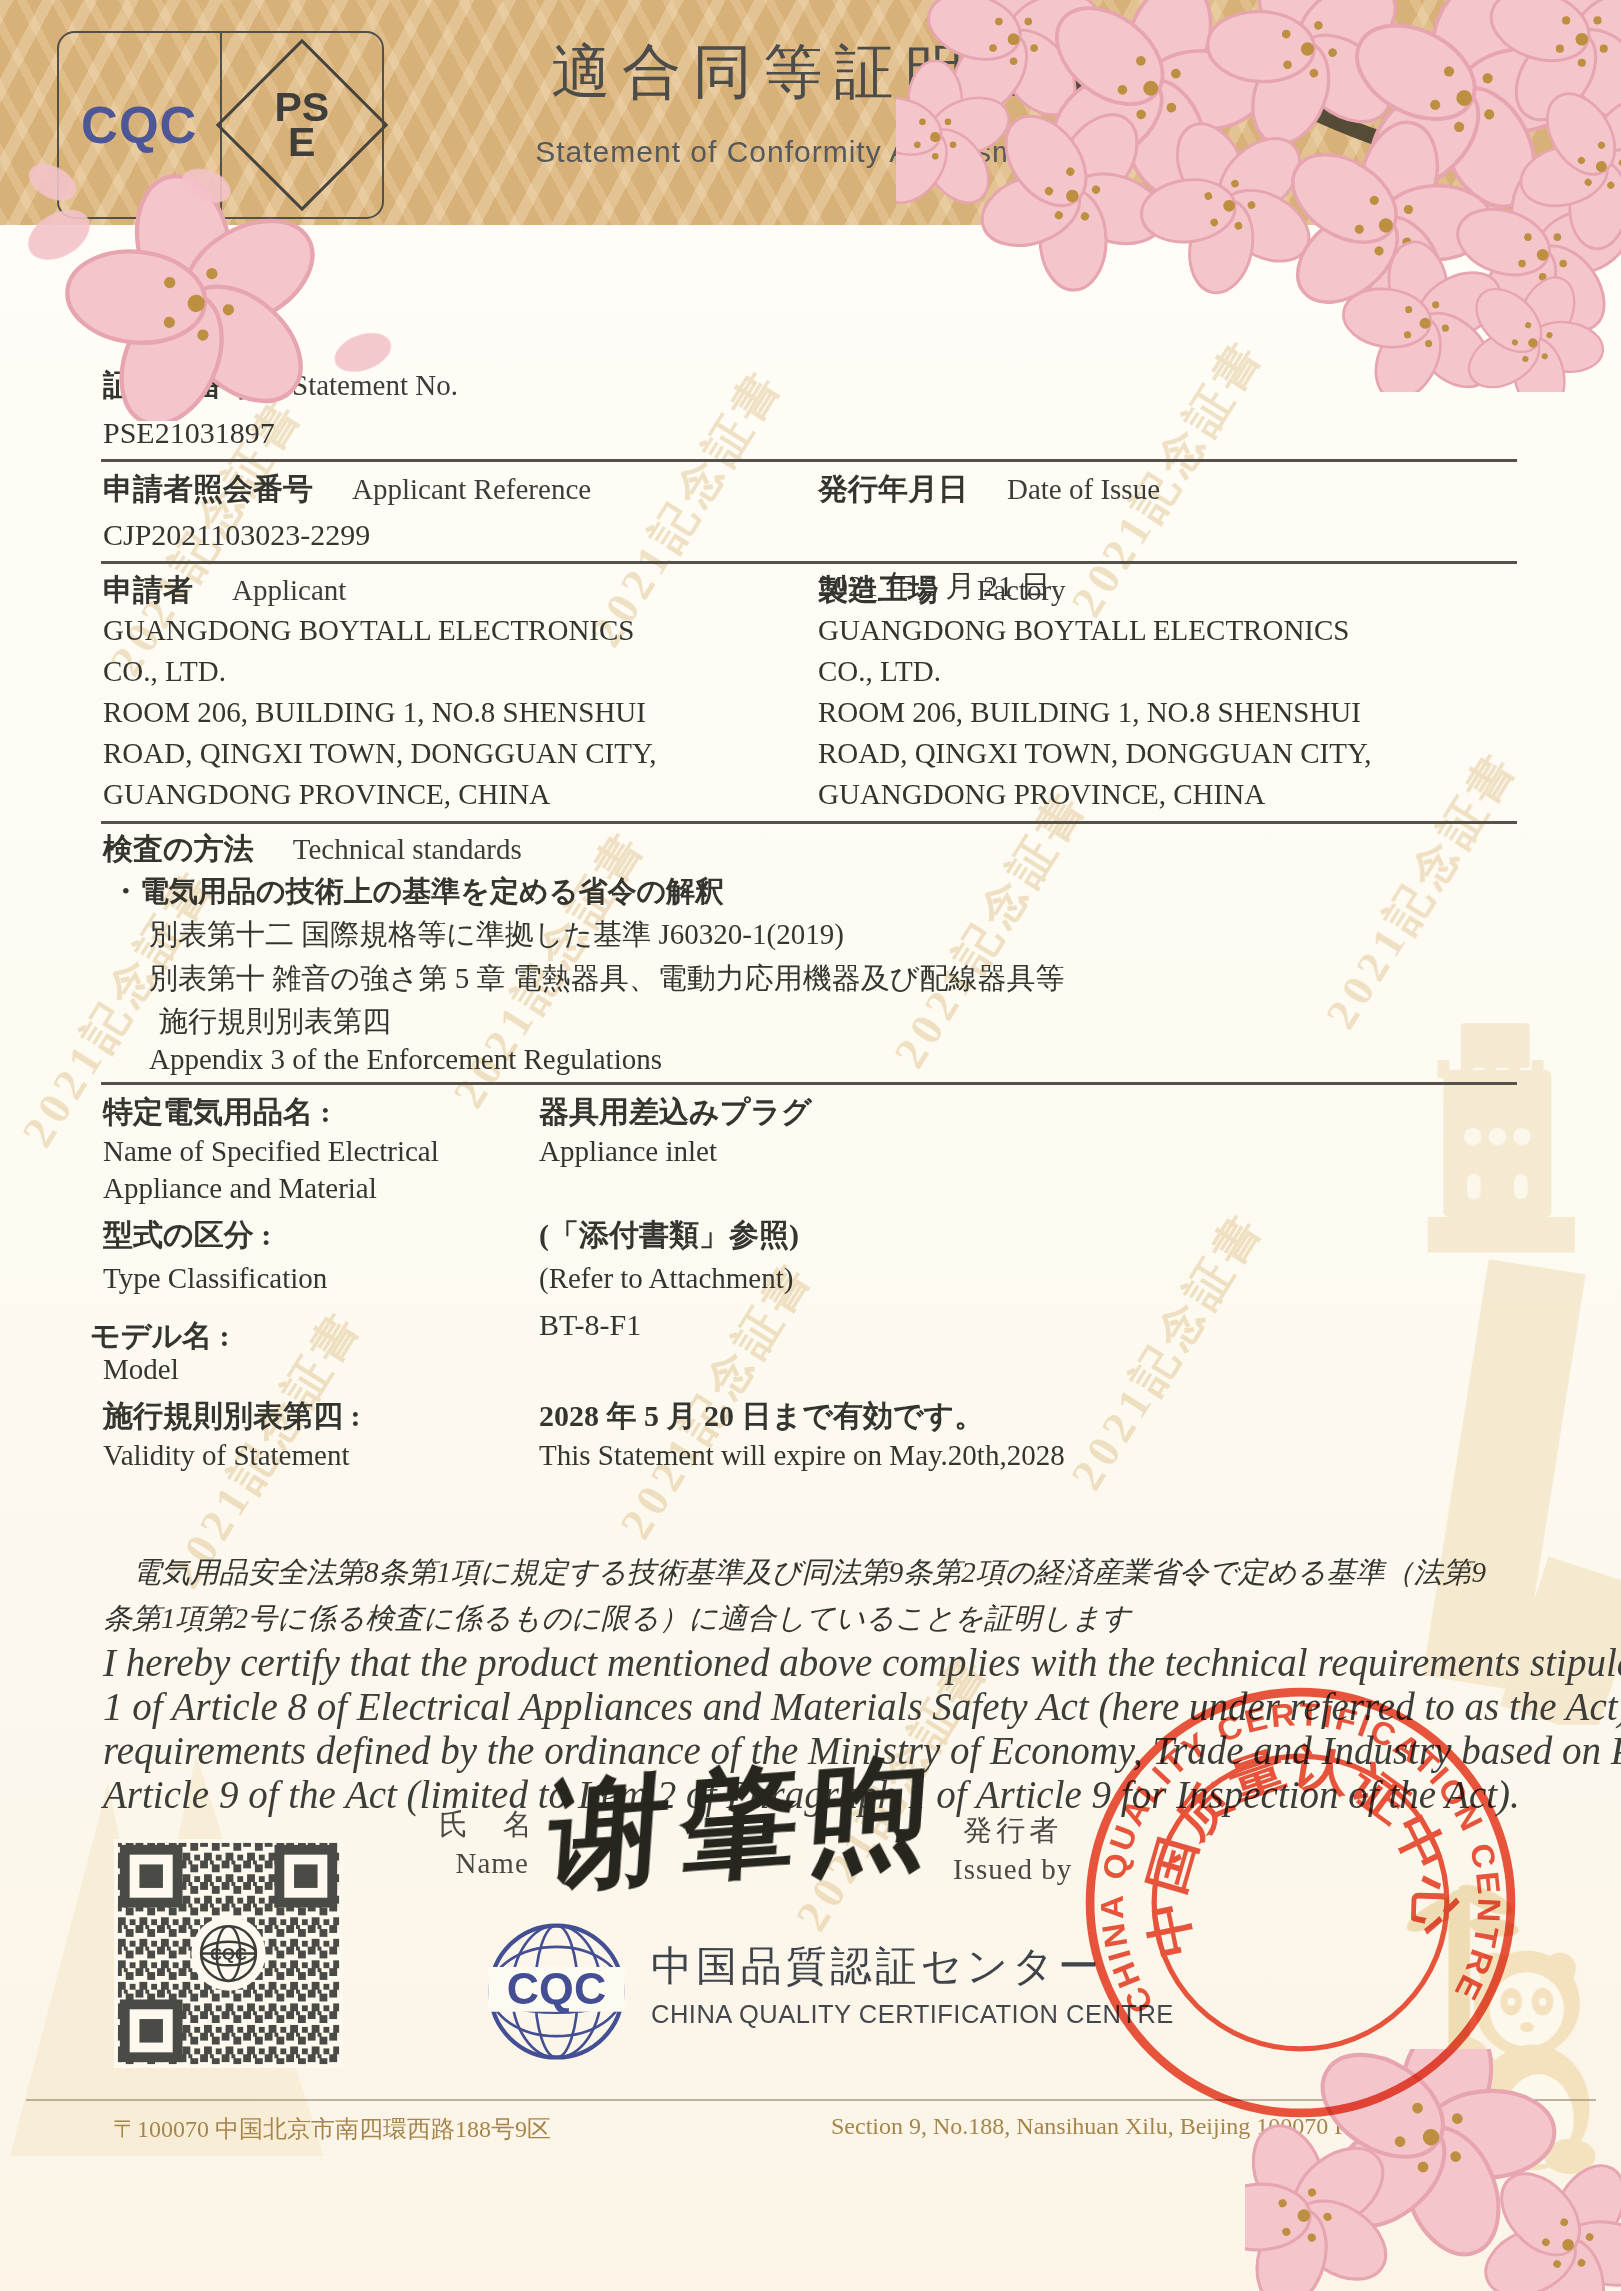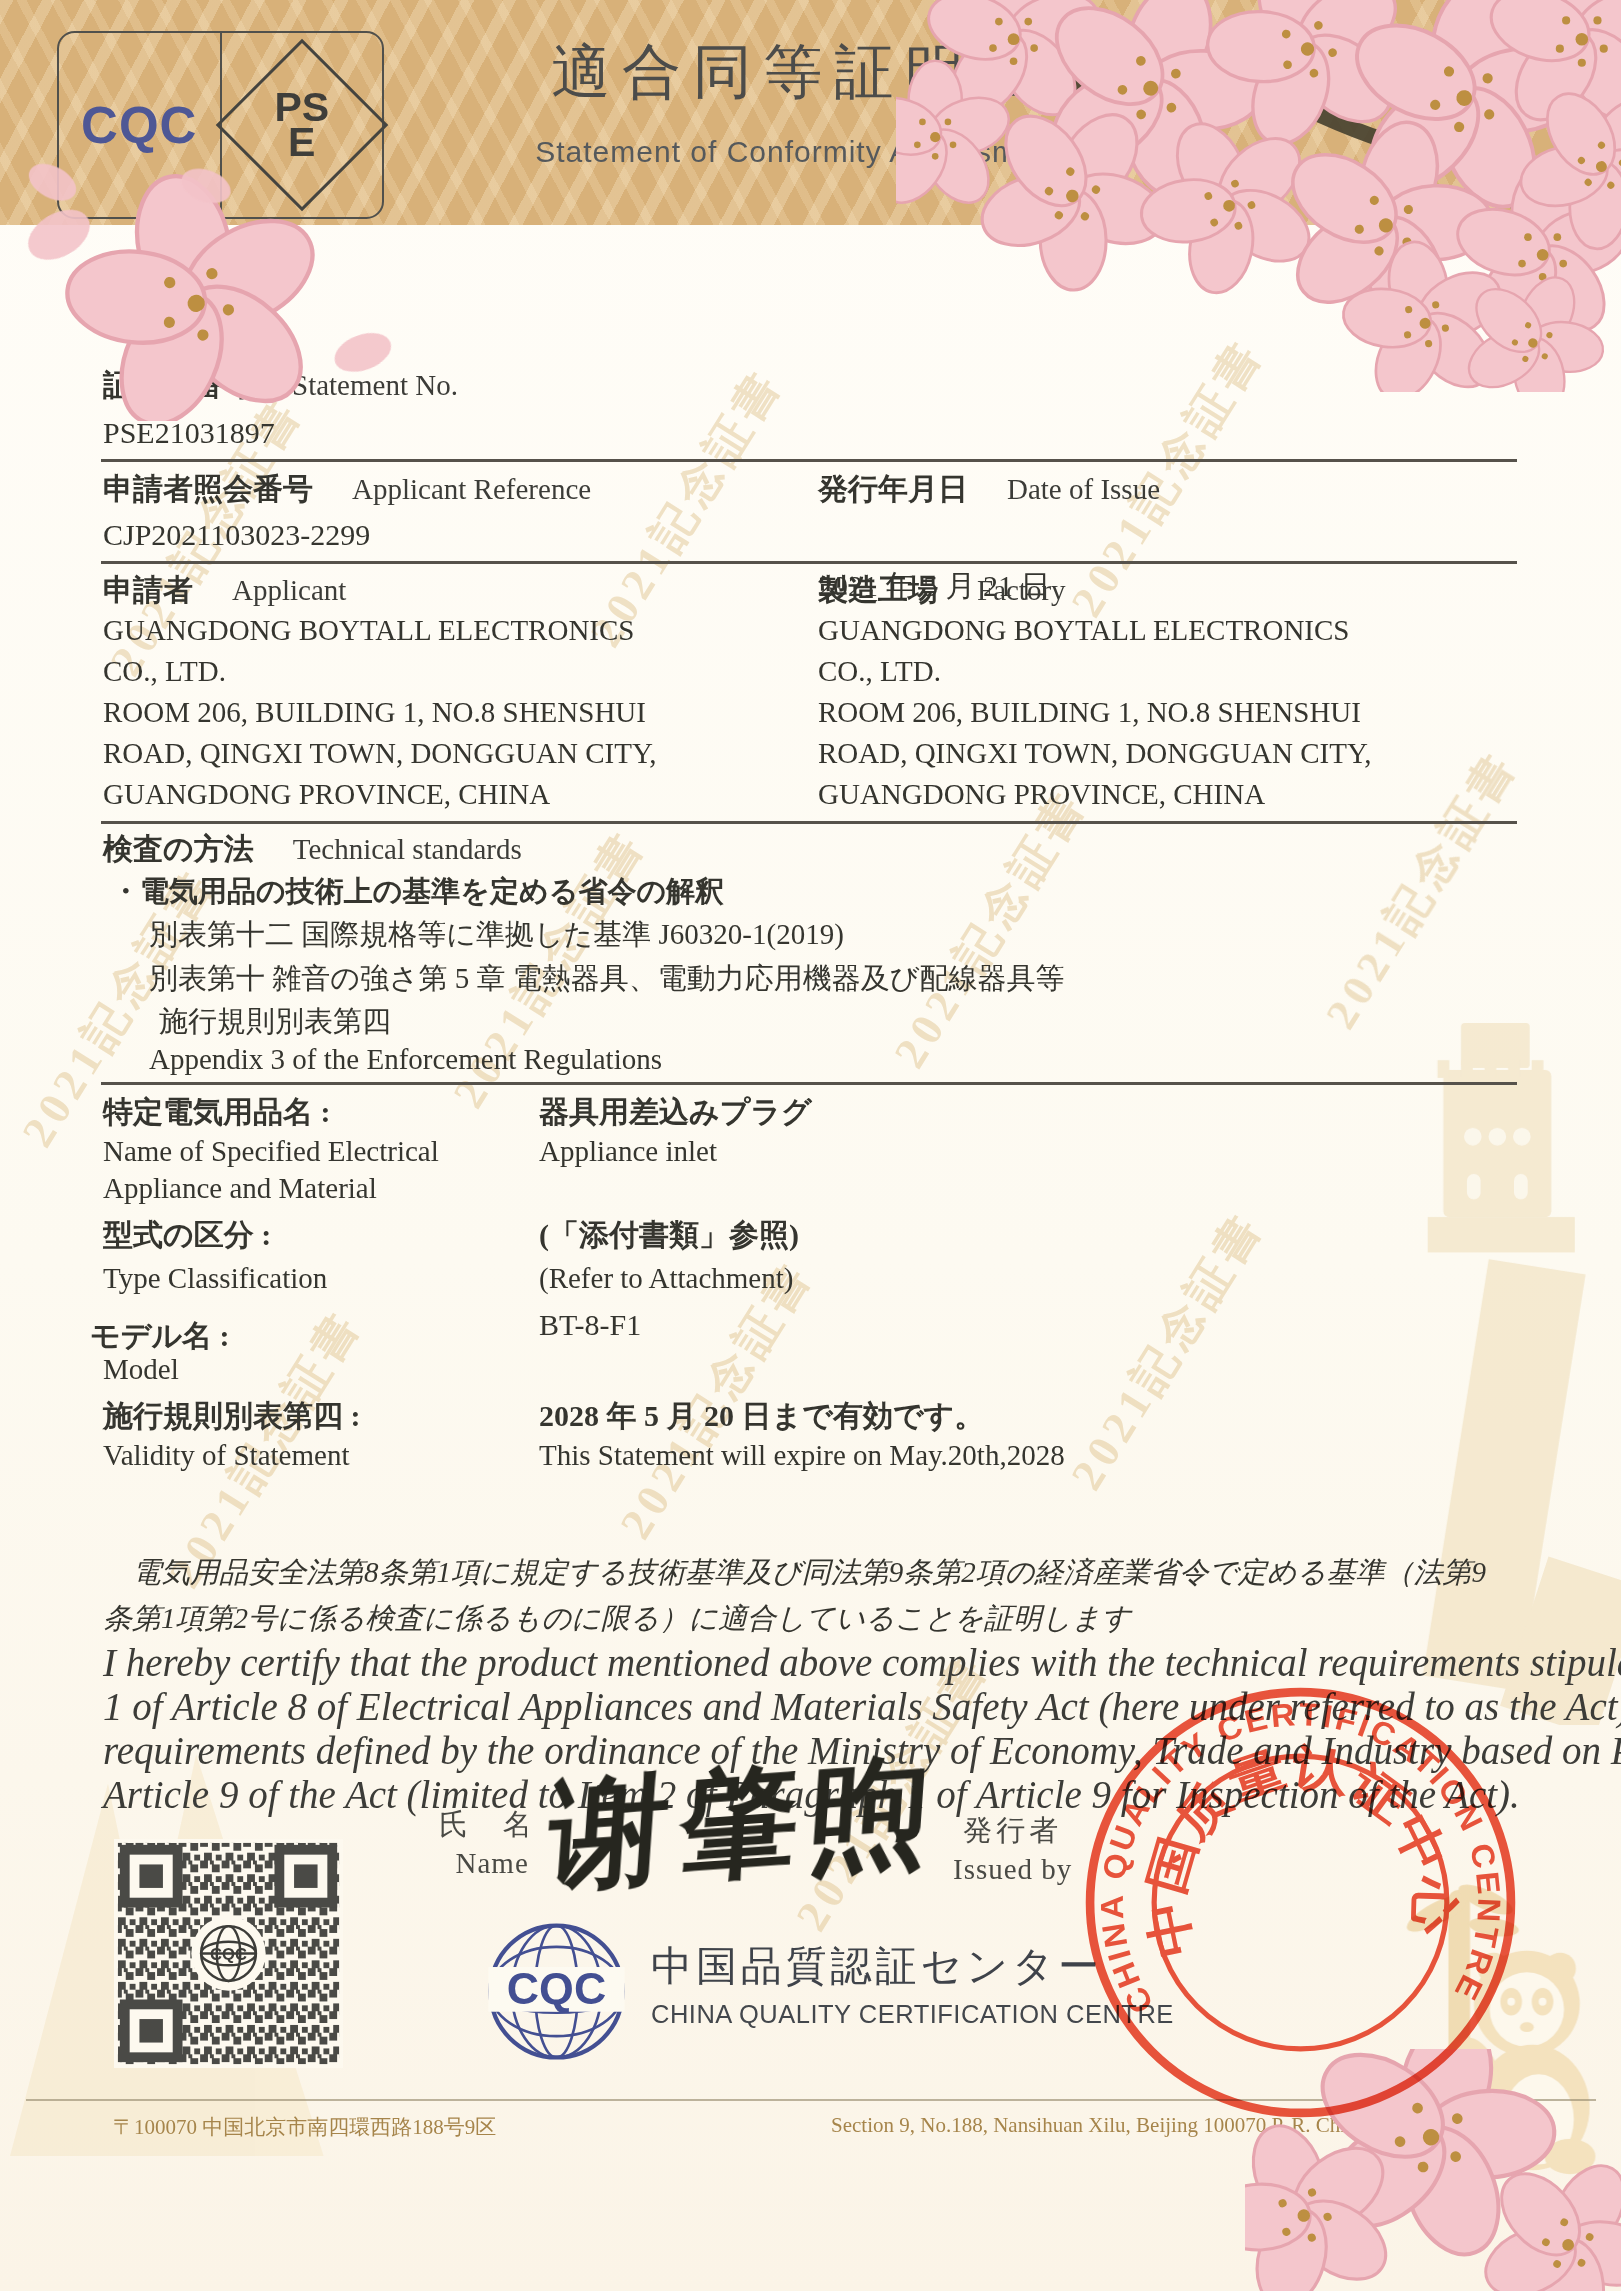--- a/index.html
+++ b/index.html
@@ -37,21 +37,21 @@
   
   .sig-label{position:absolute;text-align:center;color:#4a4a45;}
   .sig-label .j{font-size:29px;letter-spacing:13.7px;display:block;}
   .sig-label .e{font-size:29px;display:block;margin-top:2px;letter-spacing:1px;}
   .signature{position:absolute;font-size:120px;font-weight:700;color:#26261f;
       transform:rotate(-4deg) skewX(-8deg);letter-spacing:9.8px;white-space:nowrap;}
   .issuer-jp{position:absolute;font-size:41px;color:#3f434a;letter-spacing:3.9px;white-space:nowrap;}
   .issuer-en{position:absolute;font-family:"Liberation Sans","DejaVu Sans",sans-serif;font-size:25.5px;color:#43474c;letter-spacing:0.5px;white-space:nowrap;}
   
   .footline{position:absolute;left:25.5px;top:2099px;width:1570px;height:2px;background:#9a8d72;opacity:.65;}
-  .foot-txt{position:absolute;top:2113px;font-size:21px;color:#a6854b;white-space:nowrap;}
+  .foot-txt{position:absolute;top:2113px;font-size:24px;color:#a6854b;white-space:nowrap;}
   
   .stamp{position:absolute;left:1084px;top:1686px;width:433px;height:433px;z-index:4;mix-blend-mode:multiply;opacity:.92;}
   
   .qr{position:absolute;left:114px;top:1839px;width:229px;height:229px;z-index:2;}
   .deco{position:absolute;z-index:0;}
   .overband{z-index:2;}
 </style>
 </head>
 <body>
 

